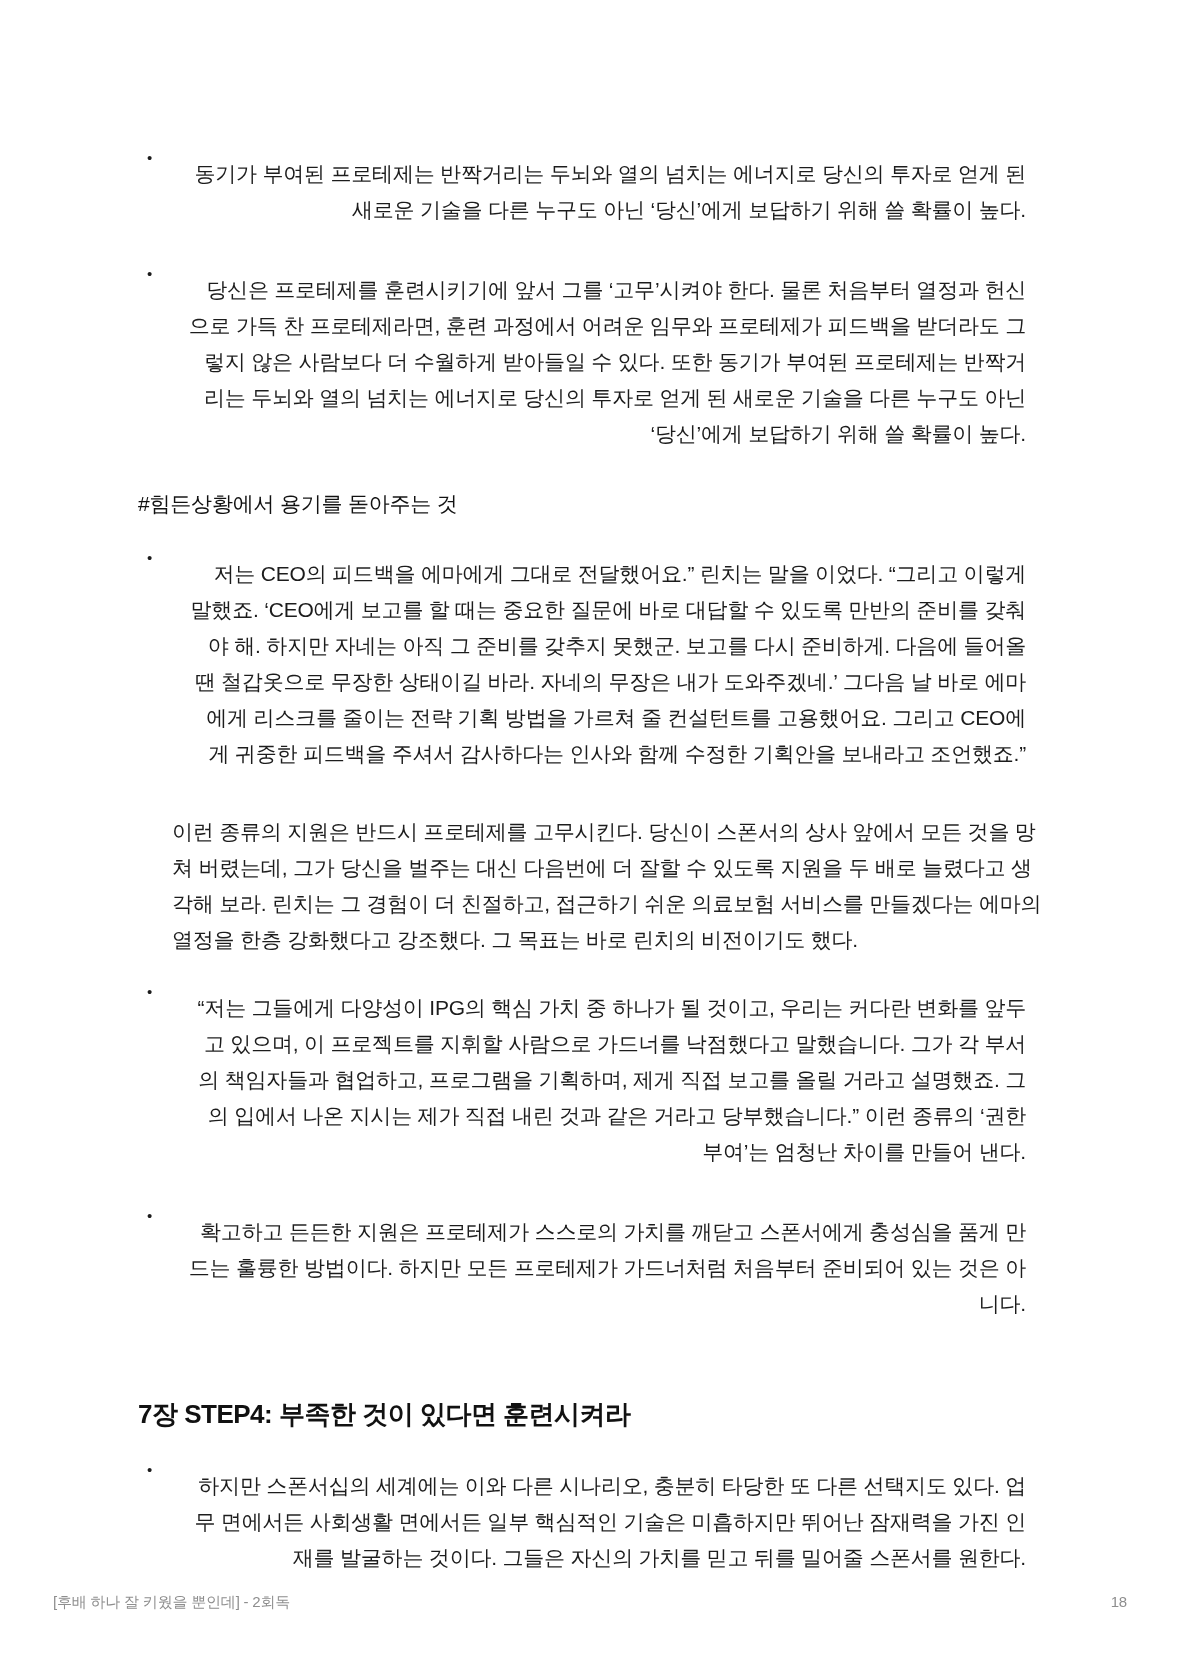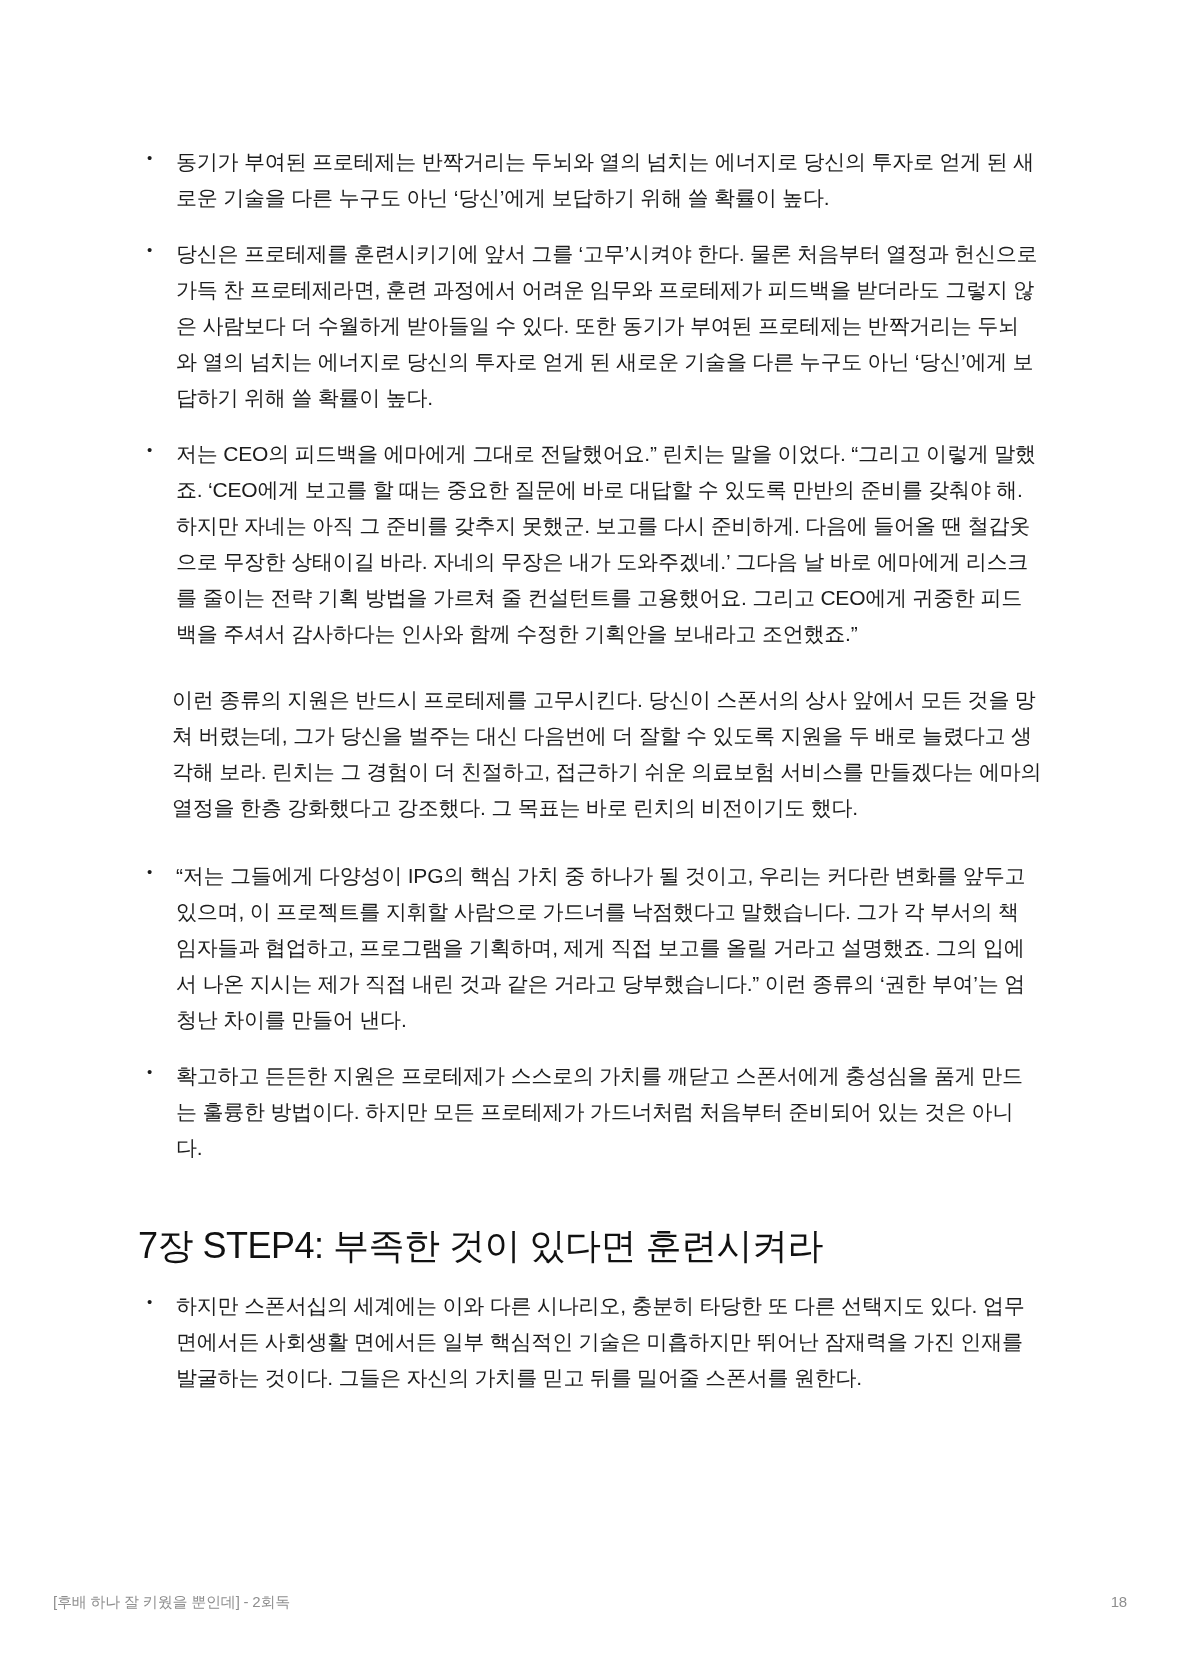--- a/index.html
+++ b/index.html
@@ -30,37 +30,37 @@
   .bullet-marker {
     flex: 0 0 34px;
     width: 34px;
     padding-left: 9px;
     font-size: 15px;
     line-height: 36px;
     color: #1c1c1c;
   }
   .bullet-text {
     flex: 1;
-    margin: 4px;
+    margin: 16px;
     word-break: break-all;
-    text-align: left;
+    text-align: right;
   }
   .paragraph-indented {
-    margin: 26px 0 28px 34px;
+    margin: 26px 0 16px 34px;
     word-break: break-all;
   }
   .hashtag-heading {
     font-size: 21px;
     font-weight: 400;
     color: #111111;
     margin: 18px 0 18px 0;
   }
   .chapter-heading {
-    font-size: 36px;
-    font-weight: 400;
+    font-size: 26px;
+    font-weight: 700;
     color: #111111;
     letter-spacing: -0.5px;
     margin: 58px 0 20px 0;
   }
   .footer {
     position: absolute;
     left: 53px;
     right: 53px;
     bottom: 56px;
     display: flex;
@@ -81,20 +81,21 @@
     <div class="bullet-item">
       <span class="bullet-marker">•</span>
       <p class="bullet-text">동기가 부여된 프로테제는 반짝거리는 두뇌와 열의 넘치는 에너지로 당신의 투자로 얻게 된 새로운 기술을 다른 누구도 아닌 ‘당신’에게 보답하기 위해 쓸 확률이 높다.</p>
     </div>
 
     <div class="bullet-item">
       <span class="bullet-marker">•</span>
       <p class="bullet-text">당신은 프로테제를 훈련시키기에 앞서 그를 ‘고무’시켜야 한다. 물론 처음부터 열정과 헌신으로 가득 찬 프로테제라면, 훈련 과정에서 어려운 임무와 프로테제가 피드백을 받더라도 그렇지 않은 사람보다 더 수월하게 받아들일 수 있다. 또한 동기가 부여된 프로테제는 반짝거리는 두뇌와 열의 넘치는 에너지로 당신의 투자로 얻게 된 새로운 기술을 다른 누구도 아닌 ‘당신’에게 보답하기 위해 쓸 확률이 높다.</p>
     </div>
 
+    <h3 class="hashtag-heading">#힘든상황에서 용기를 돋아주는 것</h3>
 
     <div class="bullet-item">
       <span class="bullet-marker">•</span>
       <p class="bullet-text">저는 CEO의 피드백을 에마에게 그대로 전달했어요.” 린치는 말을 이었다. “그리고 이렇게 말했죠. ‘CEO에게 보고를 할 때는 중요한 질문에 바로 대답할 수 있도록 만반의 준비를 갖춰야 해. 하지만 자네는 아직 그 준비를 갖추지 못했군. 보고를 다시 준비하게. 다음에 들어올 땐 철갑옷으로 무장한 상태이길 바라. 자네의 무장은 내가 도와주겠네.’ 그다음 날 바로 에마에게 리스크를 줄이는 전략 기획 방법을 가르쳐 줄 컨설턴트를 고용했어요. 그리고 CEO에게 귀중한 피드백을 주셔서 감사하다는 인사와 함께 수정한 기획안을 보내라고 조언했죠.”</p>
     </div>
 
     <p class="paragraph-indented">이런 종류의 지원은 반드시 프로테제를 고무시킨다. 당신이 스폰서의 상사 앞에서 모든 것을 망쳐 버렸는데, 그가 당신을 벌주는 대신 다음번에 더 잘할 수 있도록 지원을 두 배로 늘렸다고 생각해 보라. 린치는 그 경험이 더 친절하고, 접근하기 쉬운 의료보험 서비스를 만들겠다는 에마의 열정을 한층 강화했다고 강조했다. 그 목표는 바로 린치의 비전이기도 했다.</p>
 
 
     <div class="bullet-item">

